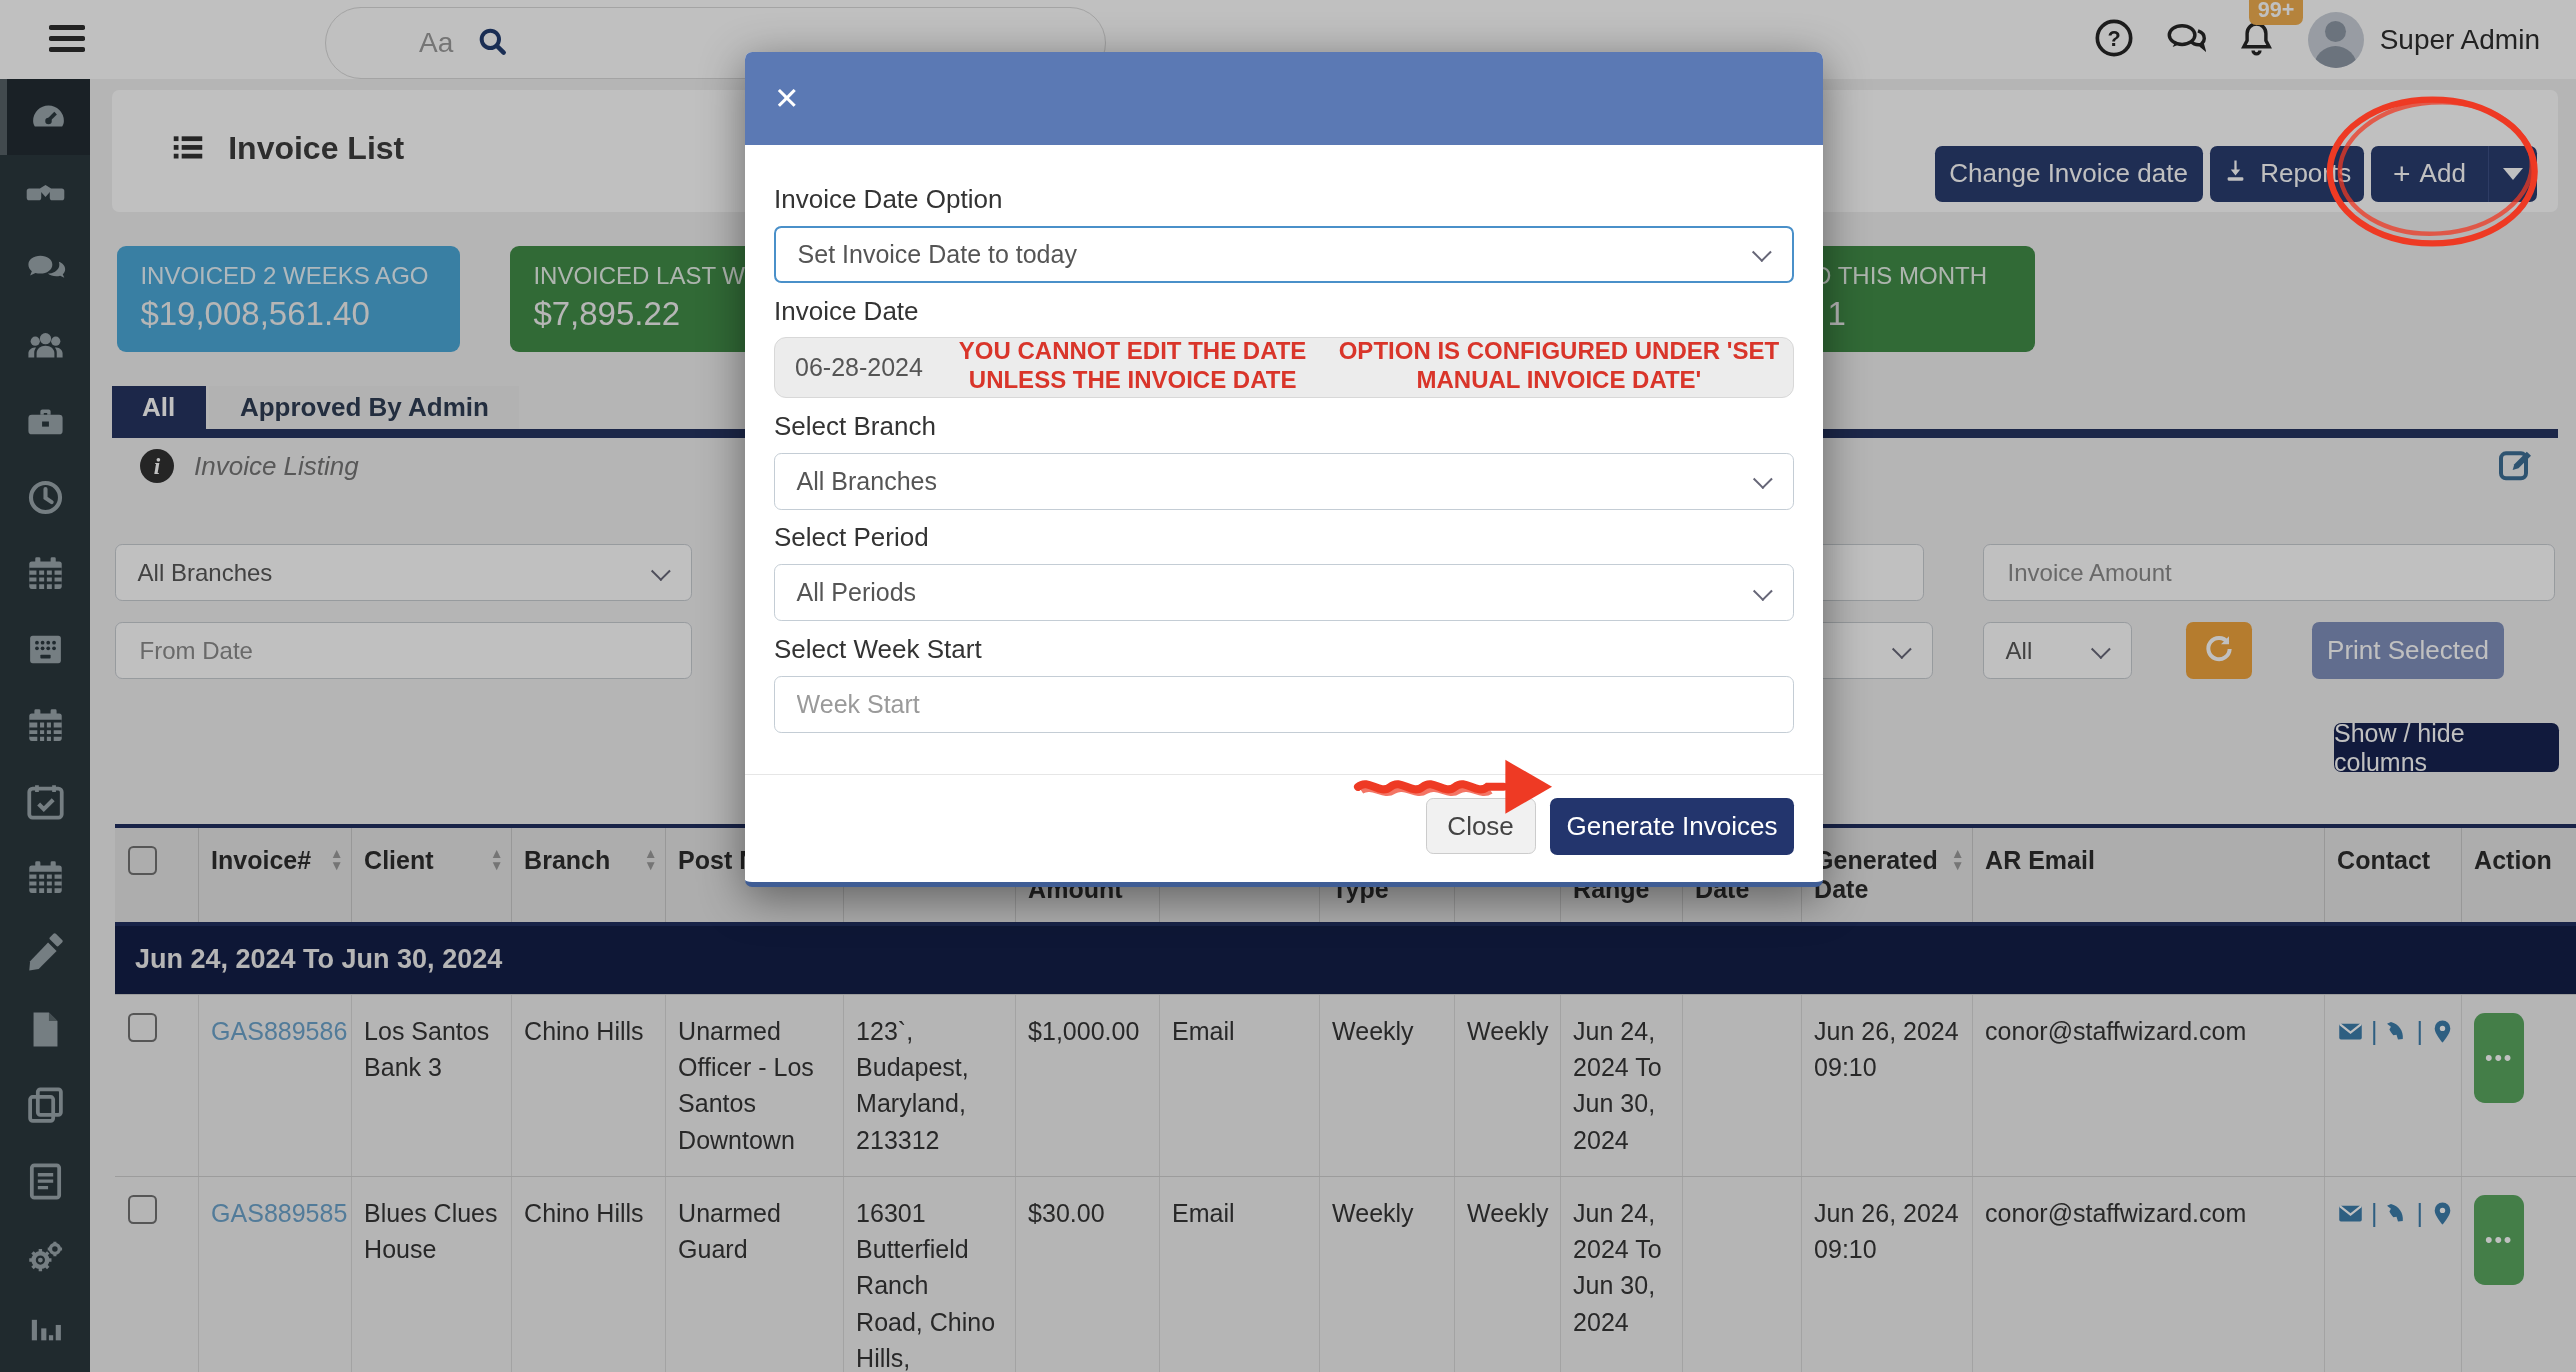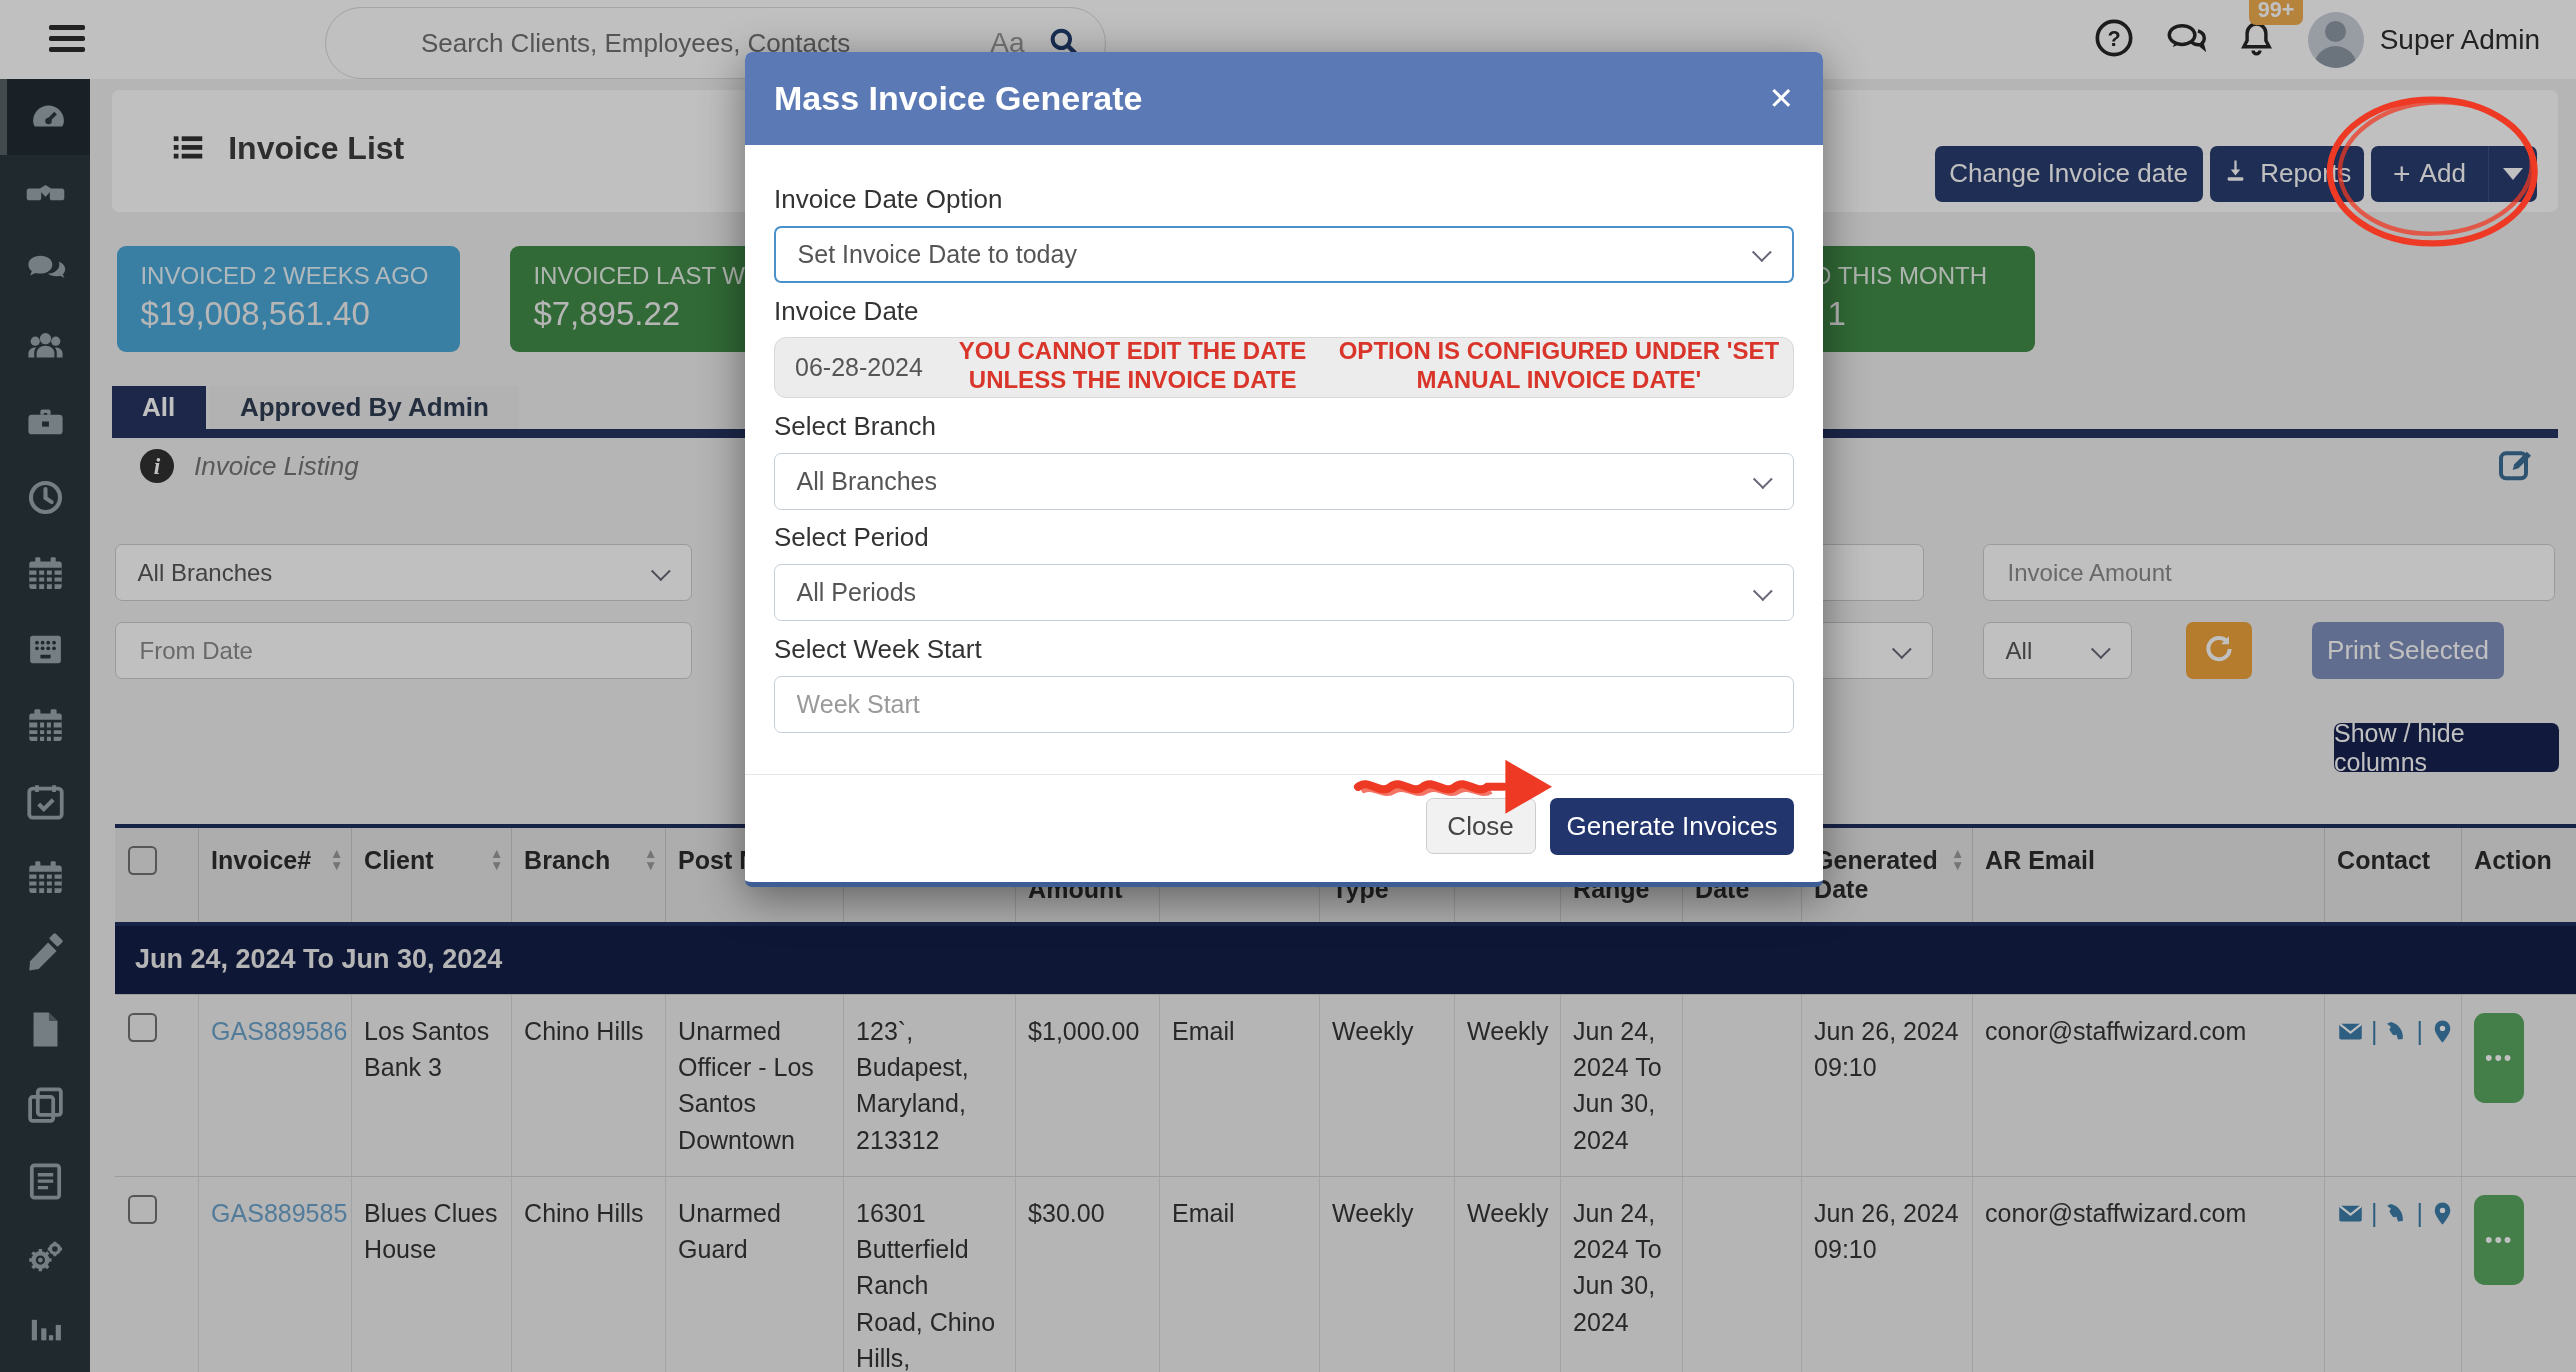--- a/index.html
+++ b/index.html
@@ -125,21 +125,20 @@
 
 <div id="screen">
 
   <div class="topbar">
     <div class="hamb">
         <i></i>
         <i></i>
         <i></i>
       </div>
     <div class="searchpill">
-      <input placeholder="Search Clients, Employees, Contacts" style="">
       <span class="aa">Aa</span>
       <span>
         <svg width="32" height="32" viewBox="0 0 24 24">
             <circle cx="10" cy="10" r="6.5" fill="none" stroke="#1f3a6e" stroke-width="3"></circle>
             <path d="M15 15l5 5" stroke="#1f3a6e" stroke-width="3.4" stroke-linecap="round"></path>
           </svg>
       </span>
     </div>
     <div class="tb-right">
       <span class="tbicon">
@@ -518,21 +517,20 @@
             </tr>
           </tbody>
       </table>
     </div>
   </div>
 
   <div class="backdrop"></div>
 
   <div class="modal">
     <div class="mhead">
-      <span class="mtitle">Mass Invoice Generate</span>
       <span class="mclose">✕</span>
     </div>
     <div class="mbody">
       <div class="mlabel">Invoice Date Option</div>
       <div class="msel focus">
         <span>Set Invoice Date to today</span>
         </div>
 
       <div class="mlabel">Invoice Date</div>
       <div class="datewrap">

